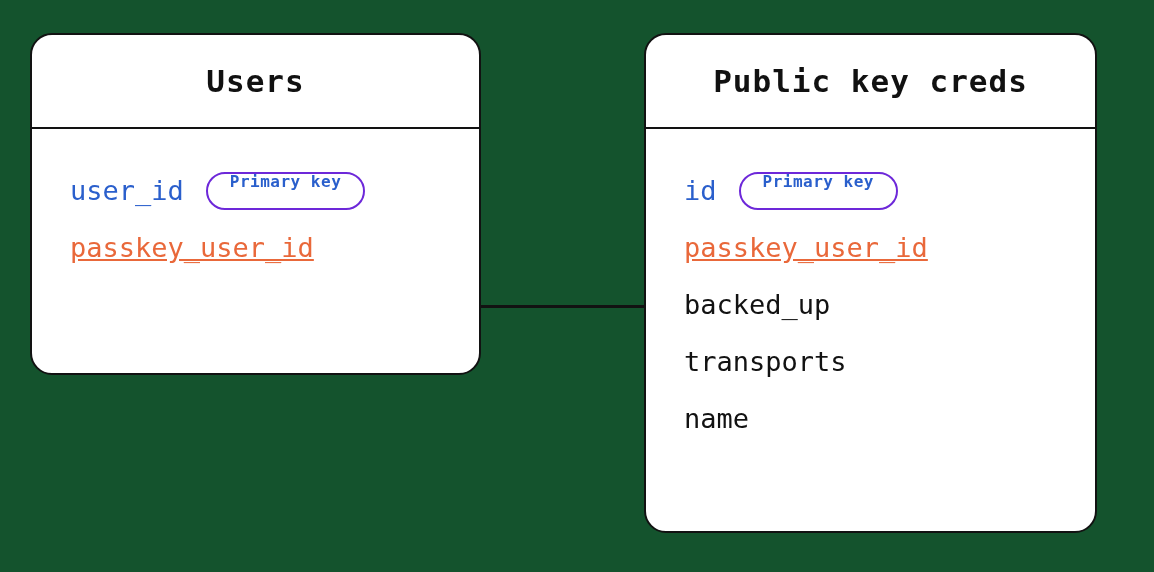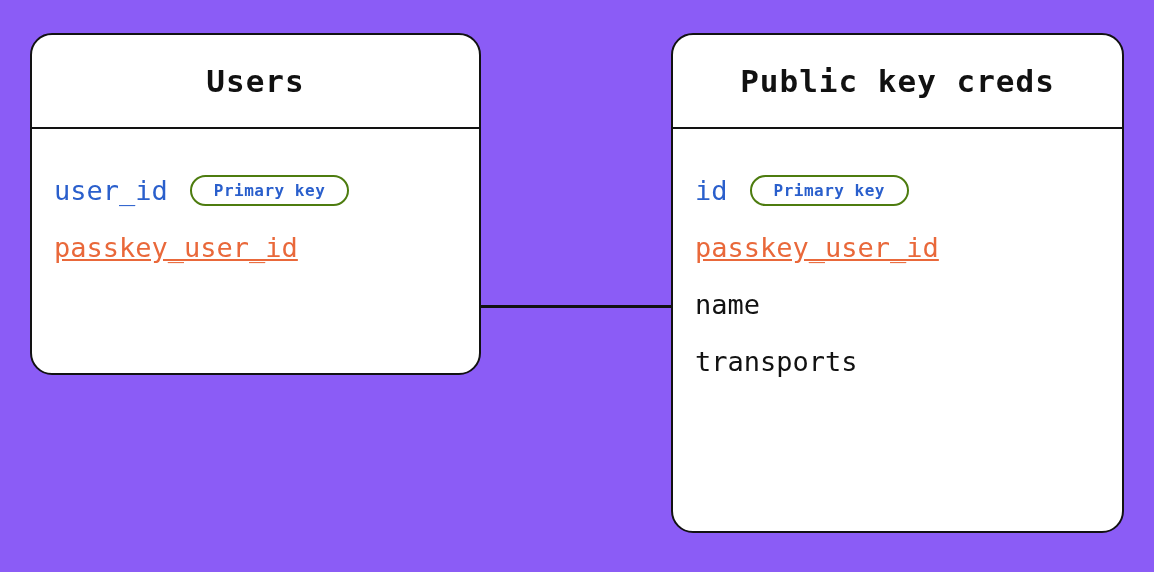--- a/index.html
+++ b/index.html
@@ -9,21 +9,21 @@
     background: #ffffff;
   }
   body {
     font-family: "DejaVu Sans Mono", "Liberation Mono", monospace;
     -webkit-font-smoothing: antialiased;
   }
   #canvas {
     position: relative;
     width: 1154px;
     height: 572px;
-    background: #8b5cf6;
+    background: #14532d;
     overflow: hidden;
   }
 
   
   .entity {
     position: absolute;
     box-sizing: border-box;
     background: #ffffff;
     border: 2px solid #121212;
     border-radius: 22px;
@@ -45,21 +45,21 @@
     white-space: nowrap;
   }
   .entity-fields {
     position: relative;
     padding: 0;
   }
   .field-row {
     display: flex;
     align-items: center;
     height: 57px;
-    padding-left: 22px;
+    padding-left: 38px;
     white-space: nowrap;
   }
   .field-row:first-child {
     margin-top: 33px;
   }
   .field-name {
     font-family: "DejaVu Sans Mono", "Liberation Mono", monospace;
     font-size: 27px;
     line-height: 1;
     color: #121212;
@@ -70,25 +70,24 @@
   .field-name.fk {
     color: #e9683a;
     text-decoration: underline;
   }
 
   
   .pk-badge {
     margin-left: 22px;
     box-sizing: border-box;
     display: inline-flex;
-    align-items: center;
     justify-content: center;
-    height: 31px;
+    height: 38px;
     padding: 0 22px;
-    border: 2px solid #4d7c0f;
+    border: 2px solid #6d28d9;
     border-radius: 20px;
     background: #ffffff;
   }
   .pk-badge-label {
     font-family: "DejaVu Sans Mono", "Liberation Mono", monospace;
     font-weight: bold;
     font-size: 16px;
     letter-spacing: 0.5px;
     color: #2a5fcc;
     line-height: 1;
@@ -120,37 +119,40 @@
             <span class="field-name pk">user_id</span>
             <span class="pk-badge">
               <span class="pk-badge-label">Primary key</span>
             </span>
           </div>
           <div class="field-row">
             <span class="field-name fk">passkey_user_id</span>
           </div>
         </div>
       </div>
-      <div class="entity" style="left: 671px; top: 33px; width: 453px; height: 500px;">
+      <div class="entity" style="left: 644px; top: 33px; width: 453px; height: 500px;">
         <div class="entity-header">
           <div class="entity-title">Public key creds</div>
         </div>
         <div class="entity-fields">
           <div class="field-row">
             <span class="field-name pk">id</span>
             <span class="pk-badge">
               <span class="pk-badge-label">Primary key</span>
             </span>
           </div>
           <div class="field-row">
             <span class="field-name fk">passkey_user_id</span>
           </div>
           <div class="field-row">
-            <span class="field-name">name</span>
+            <span class="field-name">backed_up</span>
           </div>
           <div class="field-row">
             <span class="field-name">transports</span>
+          </div>
+          <div class="field-row">
+            <span class="field-name">name</span>
           </div>
         </div>
       </div>
     </div>
 
 </div>
 
 </body></html>

